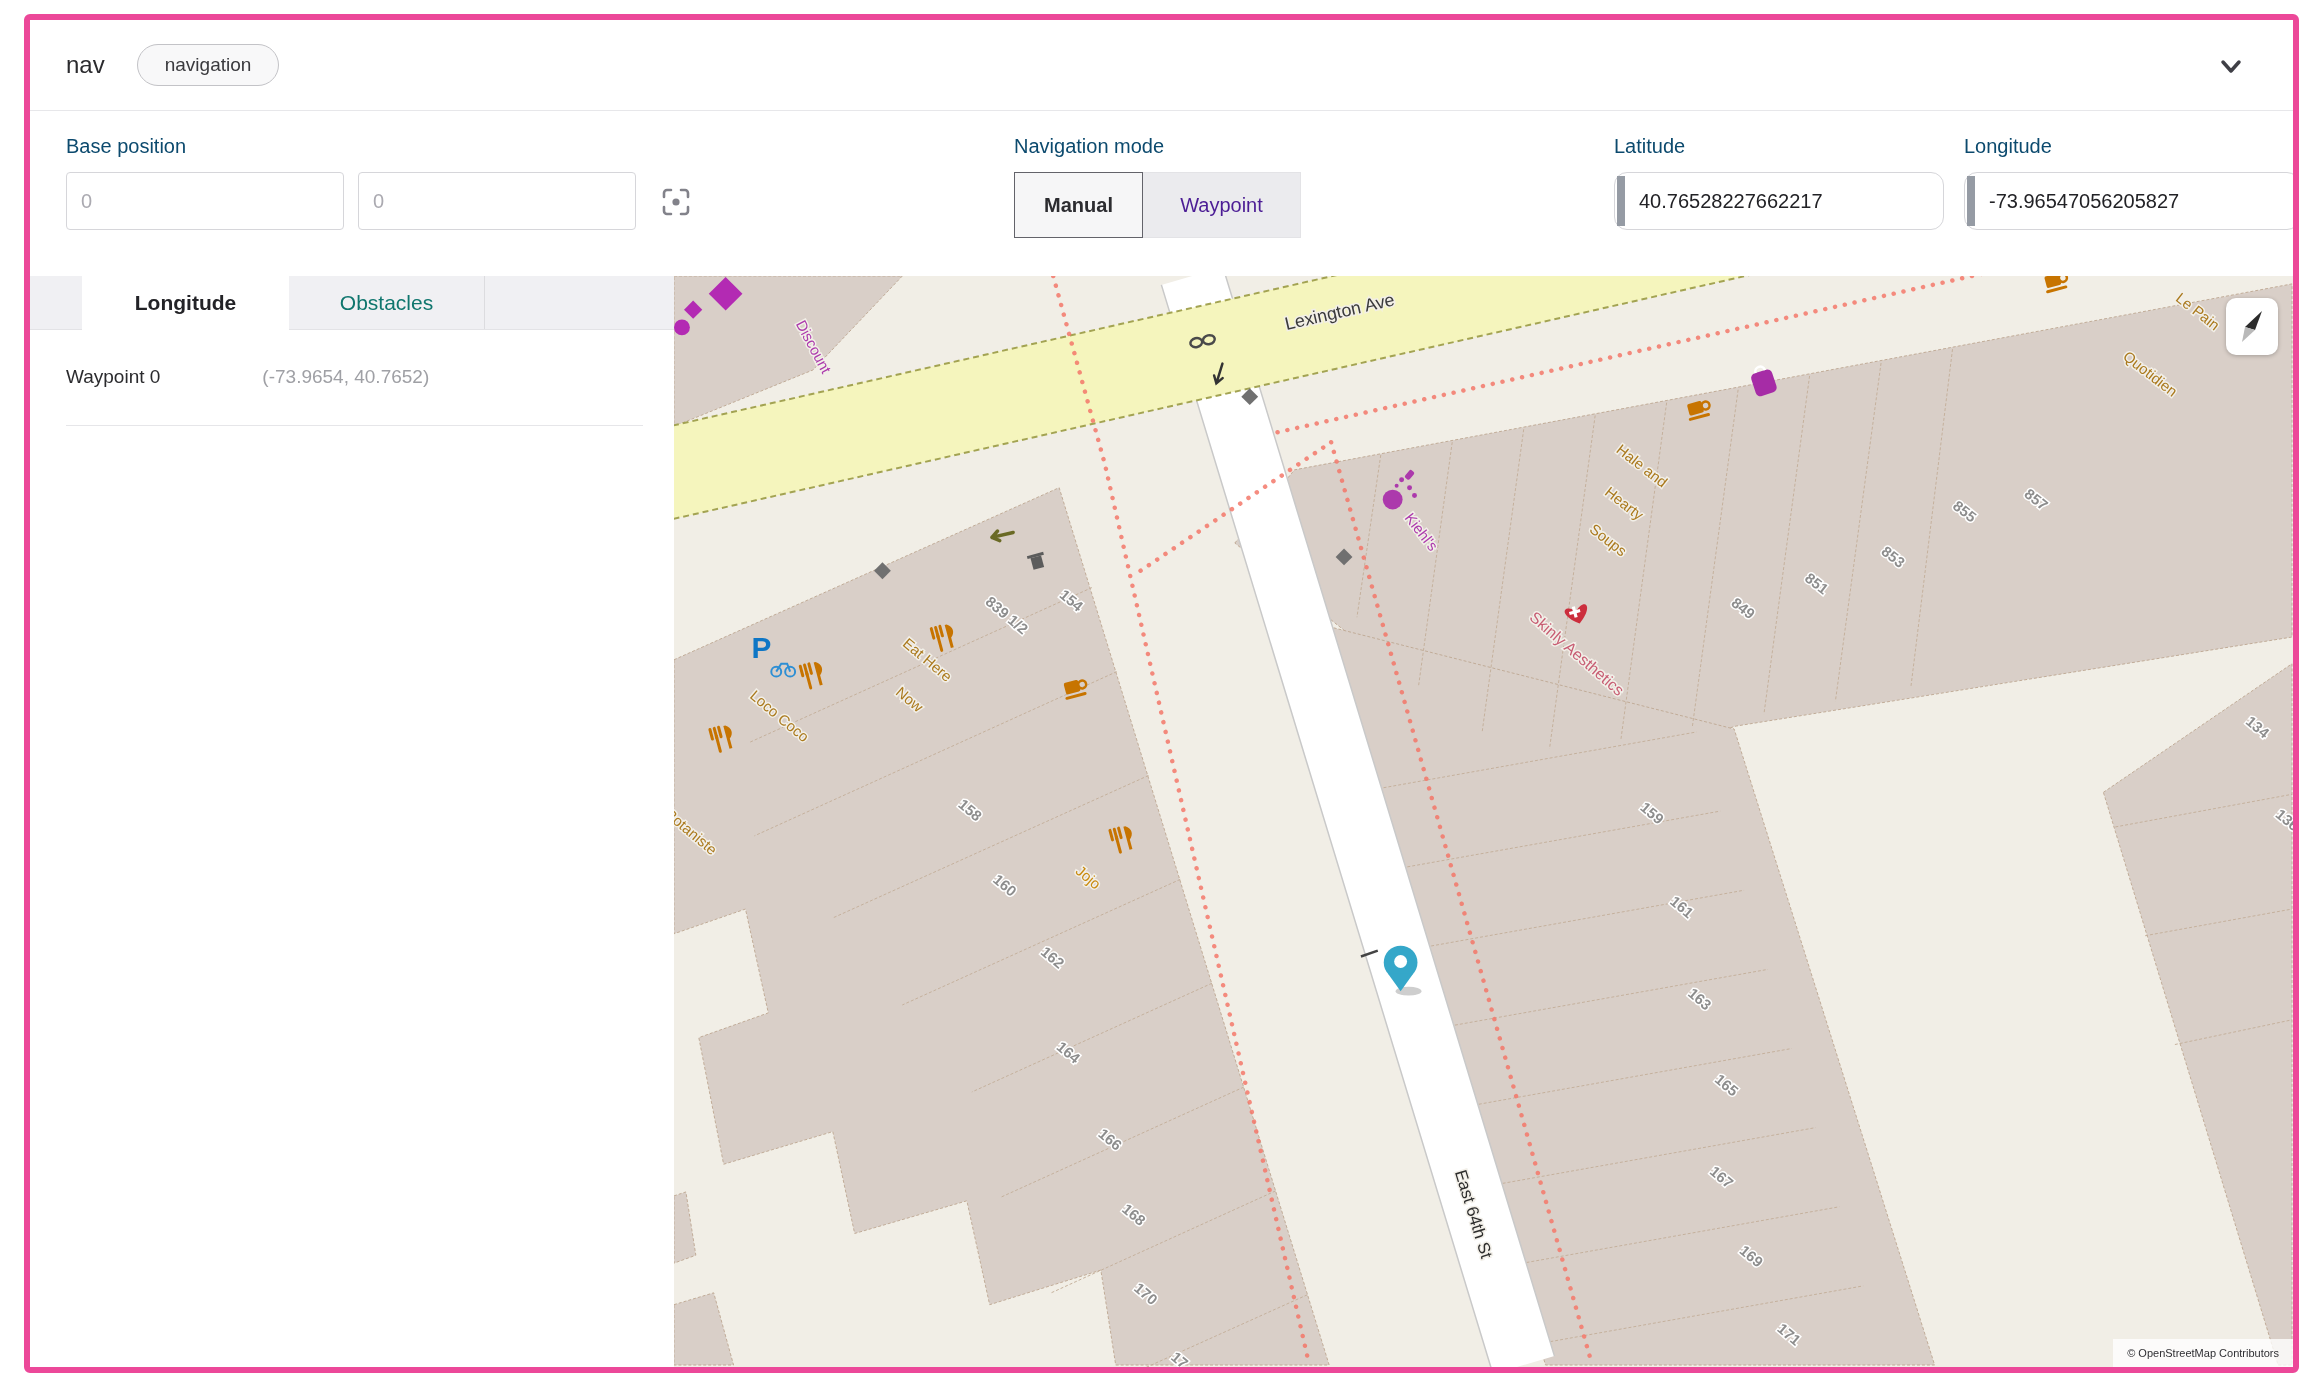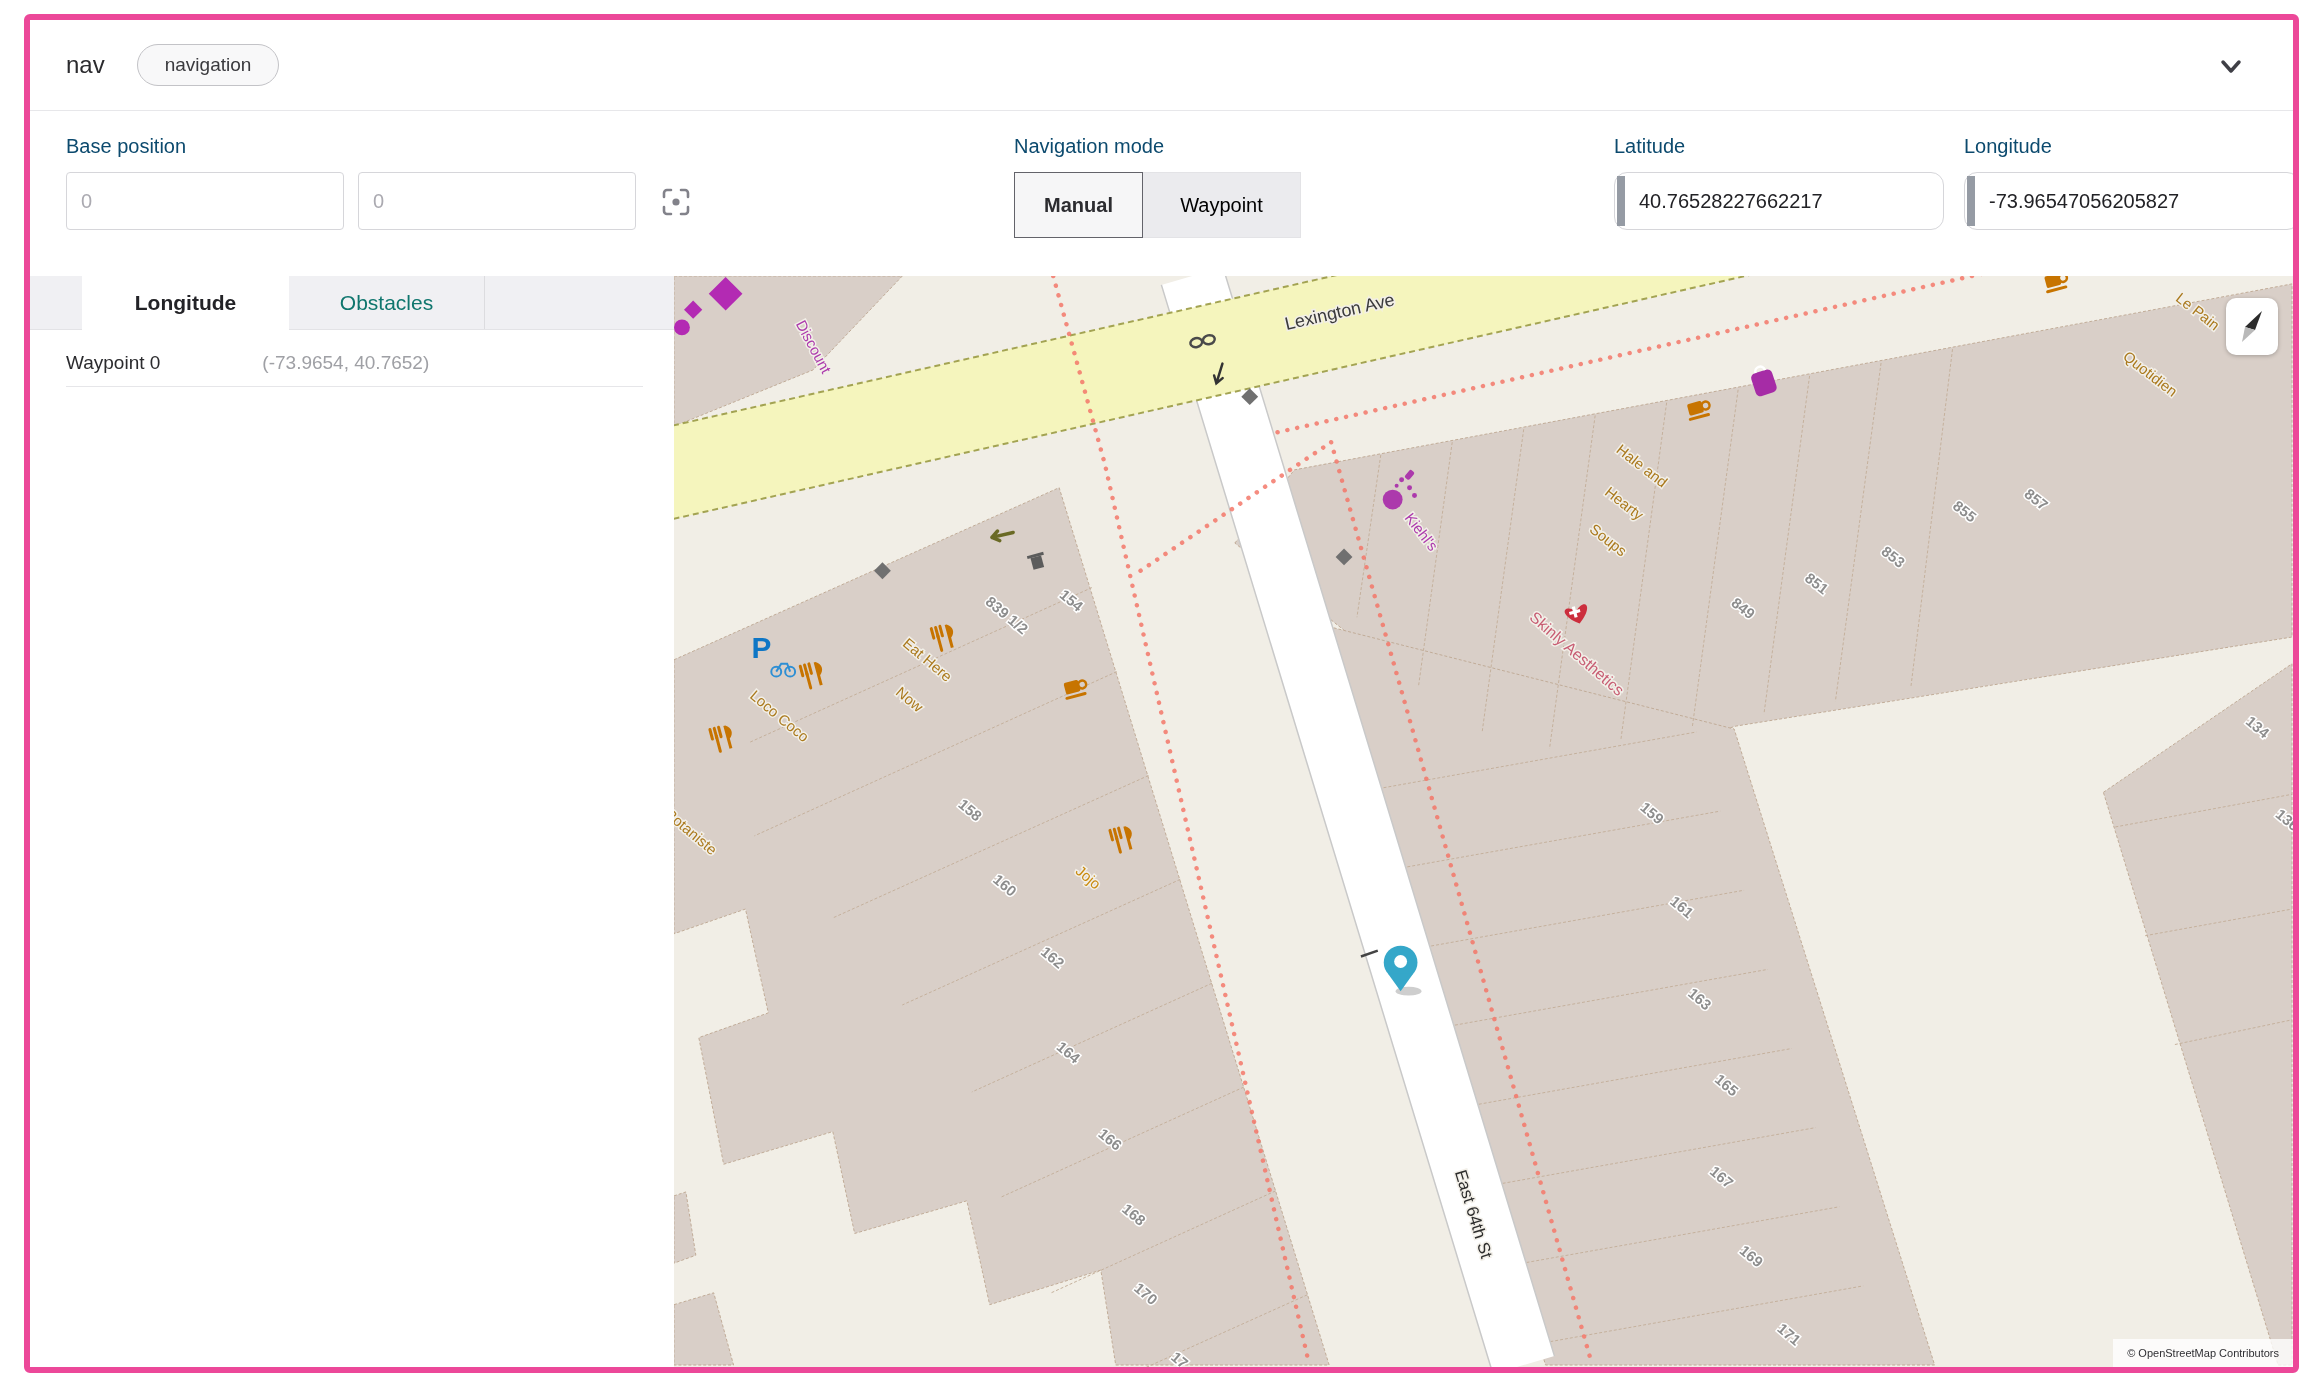--- a/index.html
+++ b/index.html
@@ -18,31 +18,31 @@
   .tinput { position:absolute; top:61px; height:58px; border:1px solid #d6d6da; border-radius:4px;
             font-size:20px; color:#222226; padding-left:14px; font-family:"Liberation Sans",sans-serif; outline:none; background:#fff;}
   .tinput::placeholder { color:#abaab1; }
   .numwrap { position:absolute; top:61px; height:58px; }
   .numwrap .bar { position:absolute; left:3px; top:4px; bottom:4px; width:8px; background:#959ba4; z-index:2; }
   .numwrap input { width:100%; height:100%; border:1px solid #d6d6da; border-radius:13px; font-size:20px;
                    color:#222226; padding-left:24px; font-family:"Liberation Sans",sans-serif; outline:none; }
   .seg { position:absolute; top:61px; display:flex; }
   .seg .opt { height:66px; display:flex; align-items:center; justify-content:center; font-size:20px; cursor:pointer; }
   .seg .opt.active { background:#f6f6f7; border:1.5px solid #63636a; font-weight:bold; color:#2c2c30; width:129px; }
-  .seg .opt.idle { background:#ebebee; border:1px solid #e3e3e6; border-left:none; color:#000000; width:158px; }
+  .seg .opt.idle { background:#ebebee; border:1px solid #e3e3e6; border-left:none; color:#4c1d95; width:158px; }
   .xhair { position:absolute; left:631px; top:76px; width:30px; height:30px; cursor:pointer; }
   
   .body { position:absolute; left:0; top:256px; right:0; bottom:0; display:flex; }
   .left { width:644px; background:#fff; position:relative; }
   .tabs { display:flex; height:54px; background:#f0f0f3; border-bottom:1px solid #e3e3e6; }
   .tab { display:flex; align-items:center; justify-content:center; font-size:21px; color:#0f766e; cursor:pointer; }
   .tab.active { width:207px; margin-left:52px; background:#fff; font-weight:bold; color:#232327;
                 border-bottom:1px solid #fff; margin-bottom:-1px; }
   .tab.idle { width:196px; border-right:1px solid #dcdcdf; }
-  .wp-row { position:absolute; left:36px; top:76px; width:577px; padding-bottom:12px; border-bottom:1px solid #e6e6e9;
+  .wp-row { position:absolute; left:36px; top:90px; width:577px; padding-bottom:37px; border-bottom:1px solid #e6e6e9;
             display:flex; align-items:center; cursor:pointer; }
   .wp-name { font-size:19px; color:#2b2b2e; }
   .wp-coords { font-size:19px; color:#9fa0a5; margin-left:102px; }
   
   .map { flex:1; position:relative; background:#f1eee6; overflow:hidden; }
   .map svg.canvas { position:absolute; left:0; top:0; width:100%; height:100%; }
   .canvas text { font-family:"Liberation Sans",sans-serif; text-anchor:middle; }
   .mlabel { paint-order:stroke; stroke-width:3px; stroke:#f2efe8; }
   .mnum  { paint-order:stroke; stroke:#ffffff; stroke-width:3px; fill:#8d8d8d; font-weight:bold; font-size:15px; }
   .compass { position:absolute; right:15px; top:22px; width:52px; height:57px; background:#fff; border-radius:10px;

